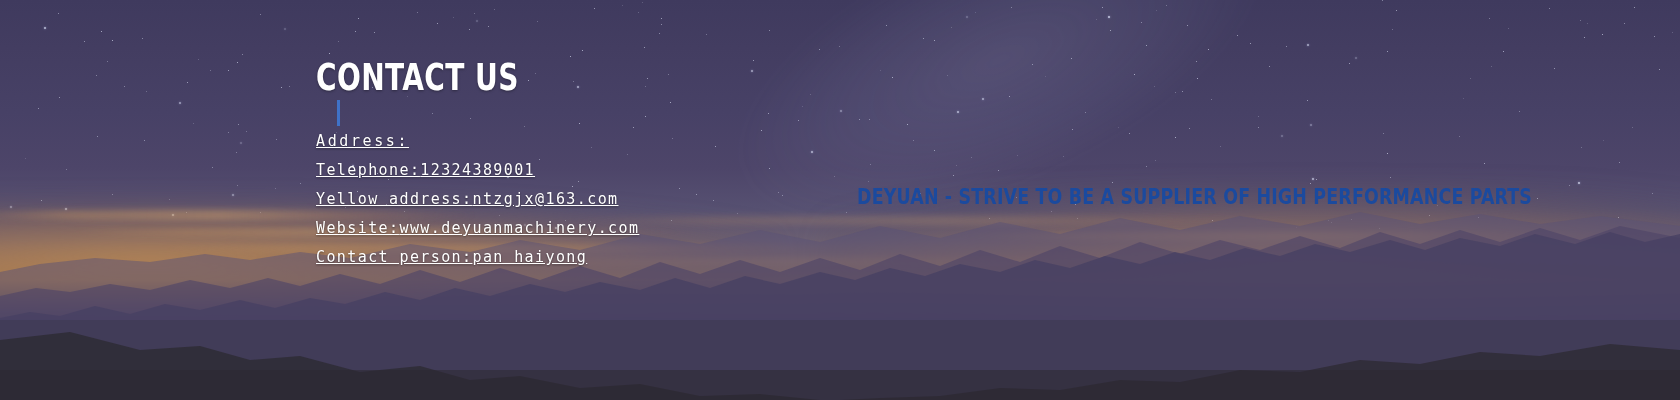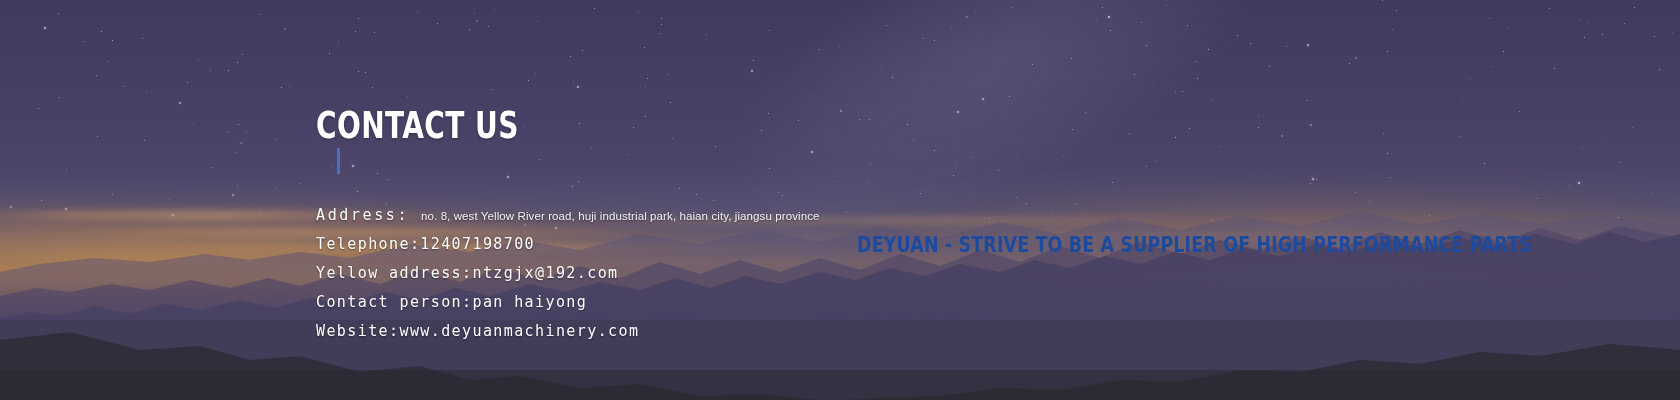--- a/index.html
+++ b/index.html
@@ -85,21 +85,21 @@
     background:radial-gradient(ellipse at 50% 50%, rgba(190,190,225,0.13) 0%, rgba(160,165,205,0.07) 45%, rgba(0,0,0,0) 72%);
     transform:rotate(-24deg);
     filter:blur(6px);
   }
 
   
   .ridge { position:absolute; left:0; bottom:0; width:1680px; }
   .ridge svg { display:block; width:1680px; }
 
   
-  .content { position:absolute; inset:0;margin-top:48px; }
+  .content { position:absolute; inset:0; }
 
   .title {
     position:absolute; left:316px; top:58px;
     color:#ffffff;
     font-family:"Liberation Sans Narrow","DejaVu Sans Condensed","Liberation Sans", sans-serif;
     font-size:38px;
     font-weight:bold;
     letter-spacing:0.5px;
     transform:scaleX(0.82);
     transform-origin:left center;
@@ -109,22 +109,23 @@
   }
 
   .accent-bar {
     position:absolute;
     left:337px; top:100px;
     width:3px; height:26px;
     background:#3f72c8;
   }
 
   .contact-list {
-    position:absolute; left:316px; top:158px;
+    position:absolute; left:316px; top:132px;
     color:#ffffff;
+    text-decoration:underline;
   }
   .c-row {
     display:flex;
     align-items:baseline;
     height:29px;
     white-space:nowrap;
   }
   .c-label {
     font-family:"DejaVu Sans Mono","Liberation Mono", monospace;
     font-size:15px;
@@ -476,36 +477,35 @@
 
   <div class="content">
 
     <div class="title">CONTACT US</div>
 
     <div class="accent-bar"></div>
 
     <div class="contact-list" id="contact-list">
         <div class="c-row address">
           <span class="c-label">Address:</span>
-          <span class="c-value">no. 8, west Yellow River road, huji industrial park, haian city, jiangsu province</span>
         </div>
         <div class="c-row">
           <span class="c-label">Telephone:</span>
-          <span class="c-value"> 12407198700</span>
+          <span class="c-value"> 12324389001</span>
         </div>
         <div class="c-row">
           <span class="c-label">Yellow address:</span>
-          <span class="c-value"> ntzgjx@192.com</span>
+          <span class="c-value"> ntzgjx@163.com</span>
+        </div>
+        <div class="c-row">
+          <span class="c-label">Website:</span>
+          <span class="c-value"> www.deyuanmachinery.com</span>
         </div>
         <div class="c-row">
           <span class="c-label">Contact person:</span>
           <span class="c-value"> pan haiyong</span>
         </div>
-        <div class="c-row">
-          <span class="c-label">Website:</span>
-          <span class="c-value"> www.deyuanmachinery.com</span>
-        </div>
       </div>
 
     <div class="tagline">DEYUAN - STRIVE TO BE A SUPPLIER OF HIGH PERFORMANCE PARTS</div>
 
   </div>
 </div>
 
 </body></html>

